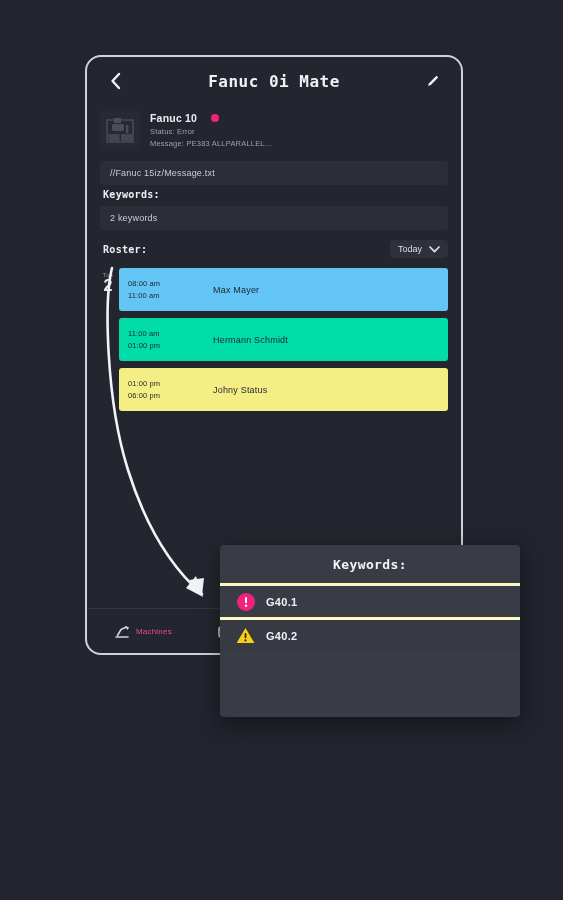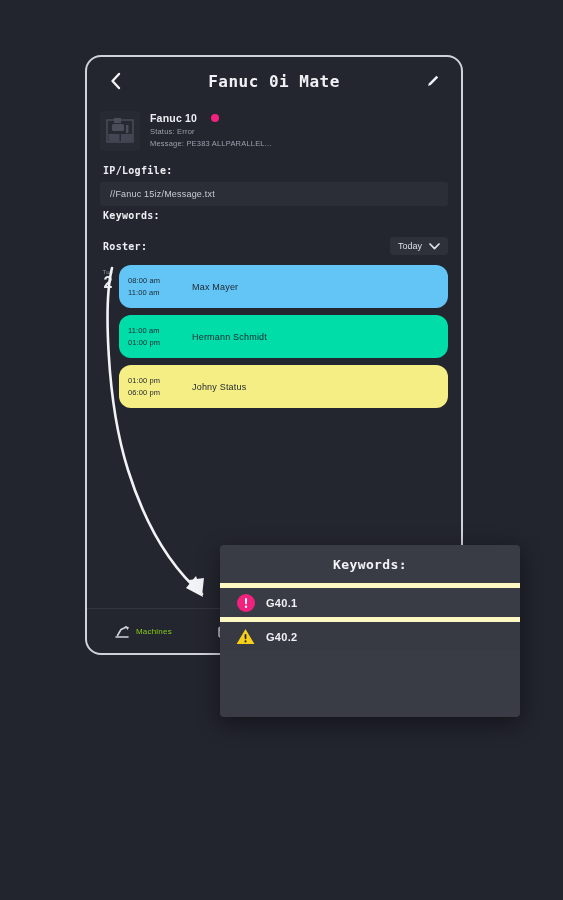--- a/index.html
+++ b/index.html
@@ -116,43 +116,44 @@
     padding-top: 8px;
     text-align: center;
   }
   .date-dow { font-size: 6px; color: #8F94A3; letter-spacing: .3px; }
   .date-num { font-size: 16px; font-weight: bold; color: #E8EAF0; line-height: 1.05; }
 
   .shifts { flex: 1; display: flex; flex-direction: column; gap: 7px; padding-top: 4px; }
   .shift {
     display: flex; align-items: center;
     height: 43px;
-    border-radius: 12px;
+    border-radius: 3px;
     padding-left: 9px;
+    gap: 21px;
   }
   .shift-times { width: 56px; flex: 0 0 56px; }
   .shift-time {
     font-size: 7.5px; color: #1D2530; line-height: 1.55;
     letter-spacing: .1px;
   }
   .shift-name {
     font-size: 9px; color: #1D2530; margin-left: 8px;
     letter-spacing: .2px;
   }
 
   
   .bottom-nav {
     position: absolute; left: 0; right: 0; bottom: 0;
     height: 45px;
     border-top: 1px solid #34363F;
     display: flex; align-items: center;
     padding: 0 28px;
     gap: 46px;
   }
-  .nav-item { display: flex; align-items: center; gap: 6px; color: #84cc16; }
+  .nav-item { display: flex; align-items: center; gap: 6px; color: #ec4899; }
   .nav-label { font-size: 8px; letter-spacing: .2px; }
   .nav-item svg { display: block; }
 
   
   .arrow-layer {
     position: absolute; left: 0; top: 0;
     width: 563px; height: 900px;
     pointer-events: none;
   }
 
@@ -170,21 +171,21 @@
     text-align: center;
     font-family: "DejaVu Sans Mono", monospace;
     font-size: 13px; font-weight: bold; color: #F2F3F7;
     padding: 12px 0 11px;
     letter-spacing: .4px;
   }
   .kw-row {
     display: flex; align-items: center; gap: 11px;
     height: 34px;
     padding-left: 16px;
-    border-top: 5px solid #fef9c3;
+    border-top: 3px solid #fef9c3;
   }
   .kw-row:nth-child(odd) { background: #383A43; }
   .kw-text { font-size: 11px; font-weight: bold; color: #F0F1F5; letter-spacing: .3px; }
   .kw-ic { width: 19px; height: 19px; flex: 0 0 19px; display: flex; align-items: center; justify-content: center; }
 
   
   .caption {
     position: absolute;
     left: 76px; top: 752px;
     font-family: "DejaVu Sans Mono", monospace;
@@ -229,24 +230,24 @@
       <div class="machine-meta">
         <div class="m-name-line">
           <span class="m-name">Fanuc 10</span>
           <span class="dot-pink"></span>
         </div>
         <div class="m-sub">Status: Error</div>
         <div class="m-sub">Message: PE383 ALLPARALLEL...</div>
       </div>
     </div>
 
-    <div class="field-label">IP/Logfile:</div>
     <div class="field-value">//Fanuc 15iz/Message.txt</div>
 
     <div class="field-label">Keywords:</div>
+    <div class="field-value">2 keywords</div>
 
     <div class="roster-head">
       <span class="roster-title">Roster:</span>
       <div class="today-select">
         <span>Today</span>
         <svg width="11" height="7" viewBox="0 0 11 7" fill="none">
           <path d="M1 1 L5.5 5.6 L10 1" stroke="#DCDFE8" stroke-width="1.7" stroke-linecap="round" stroke-linejoin="round"></path>
         </svg>
       </div>
     </div>

